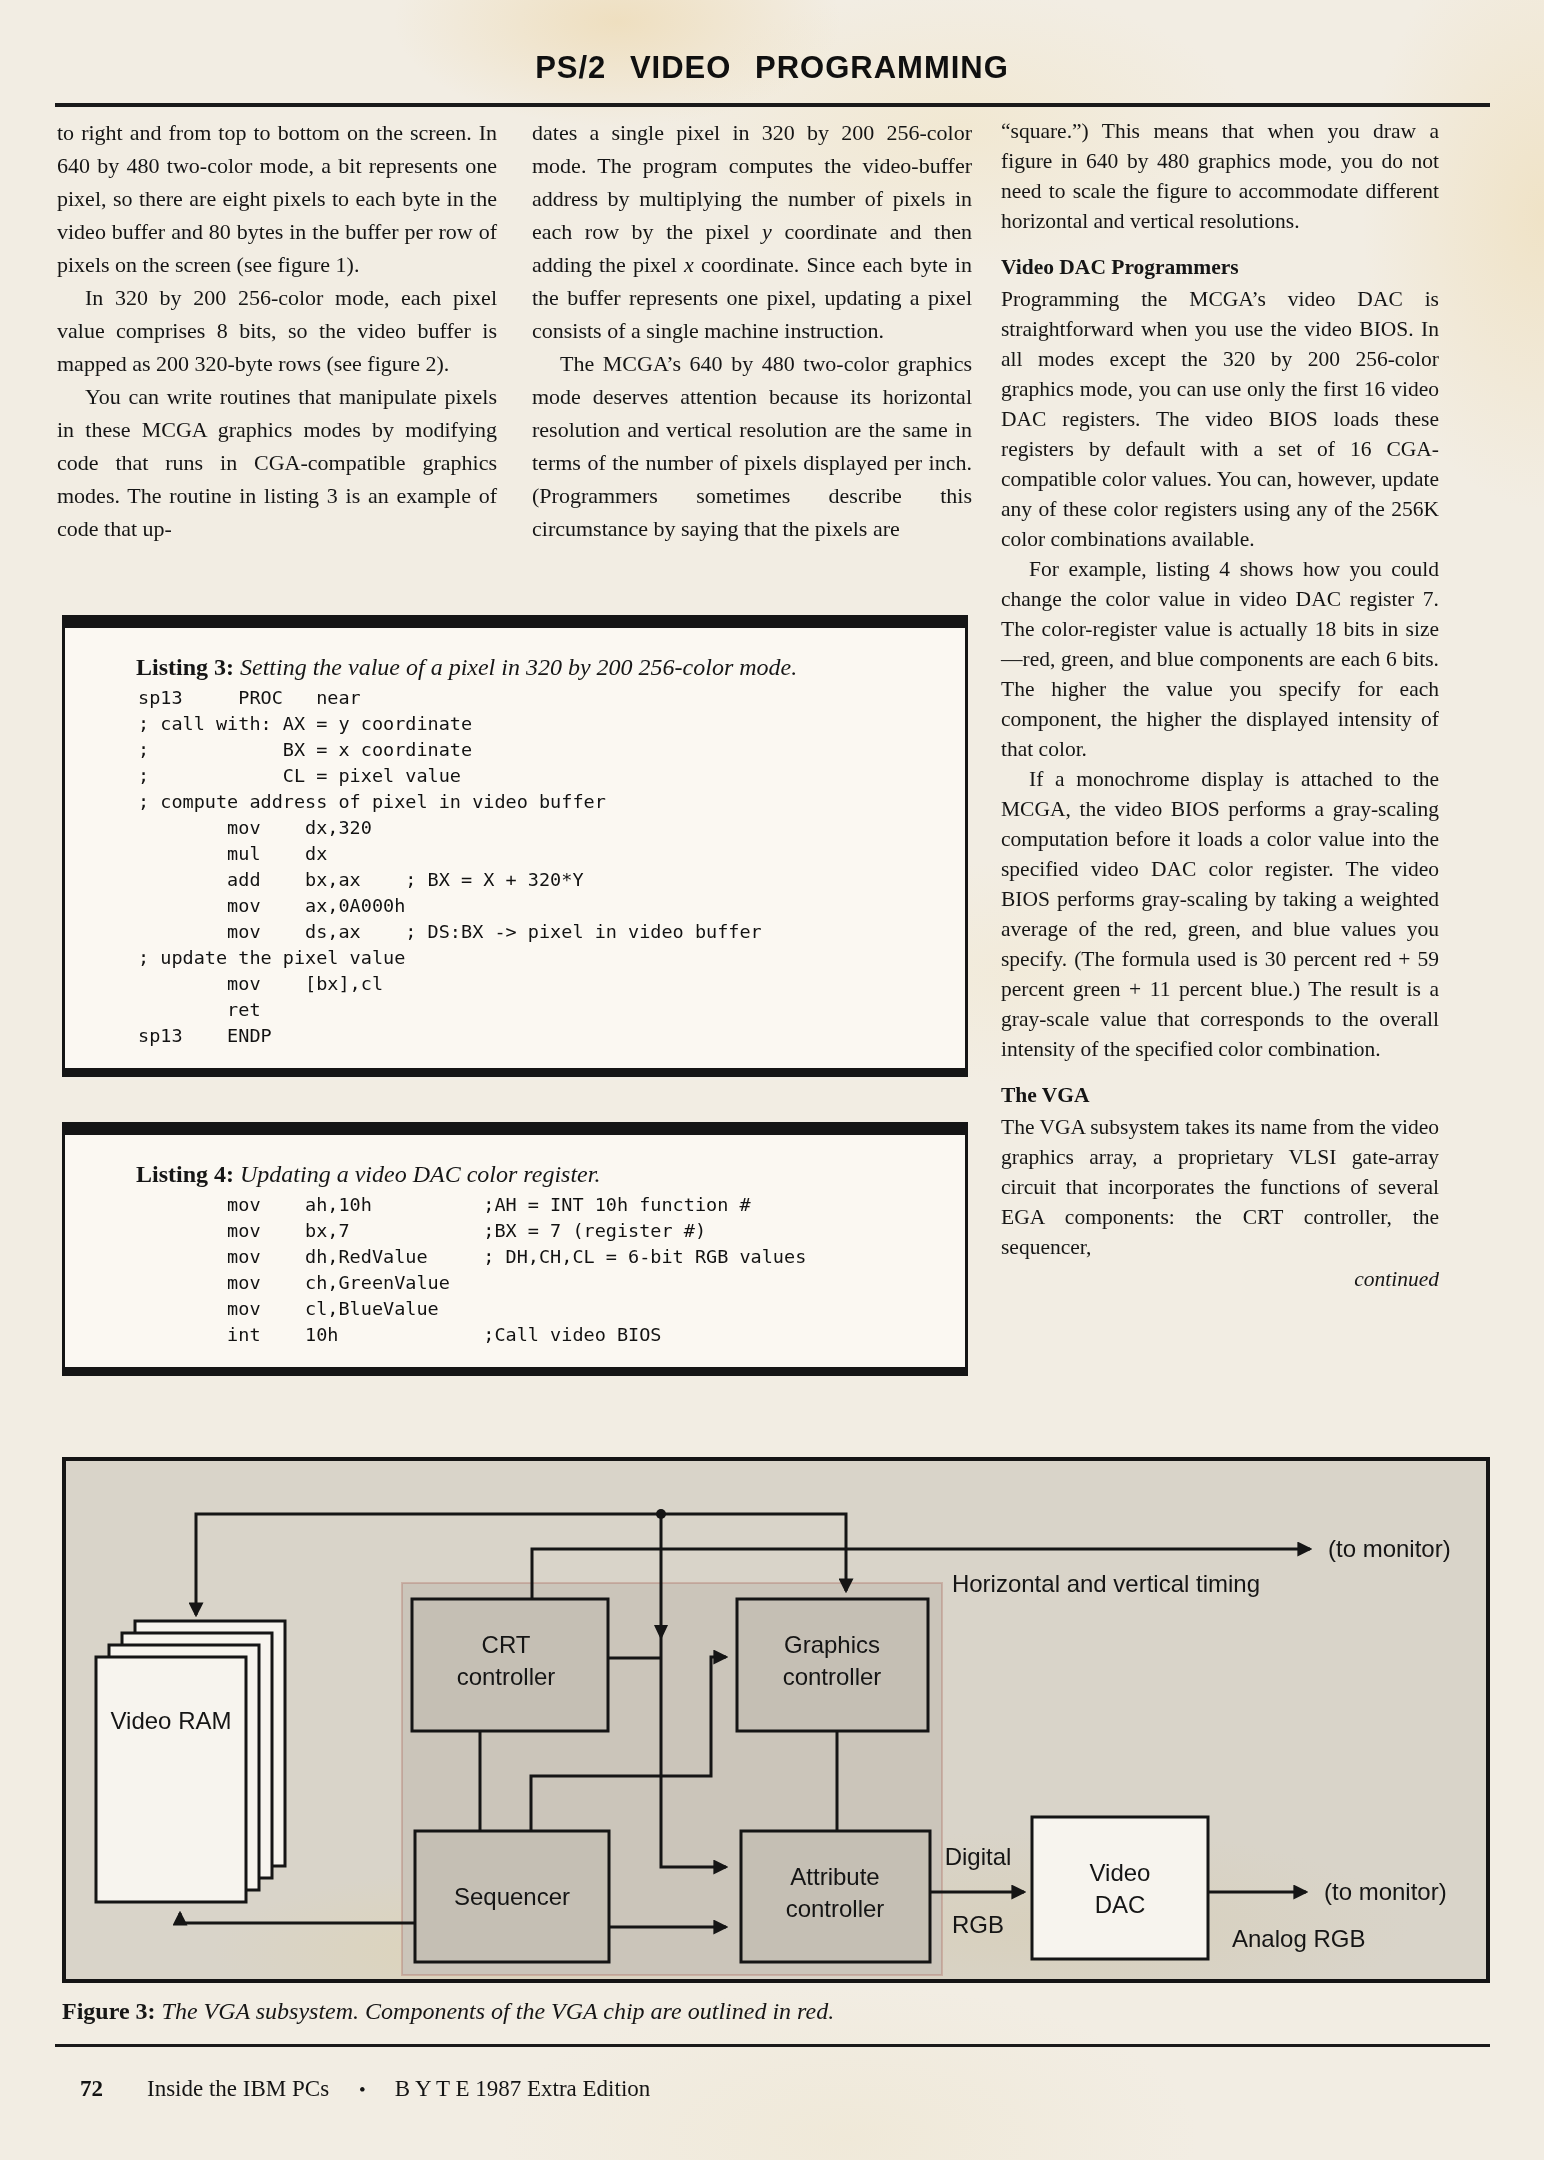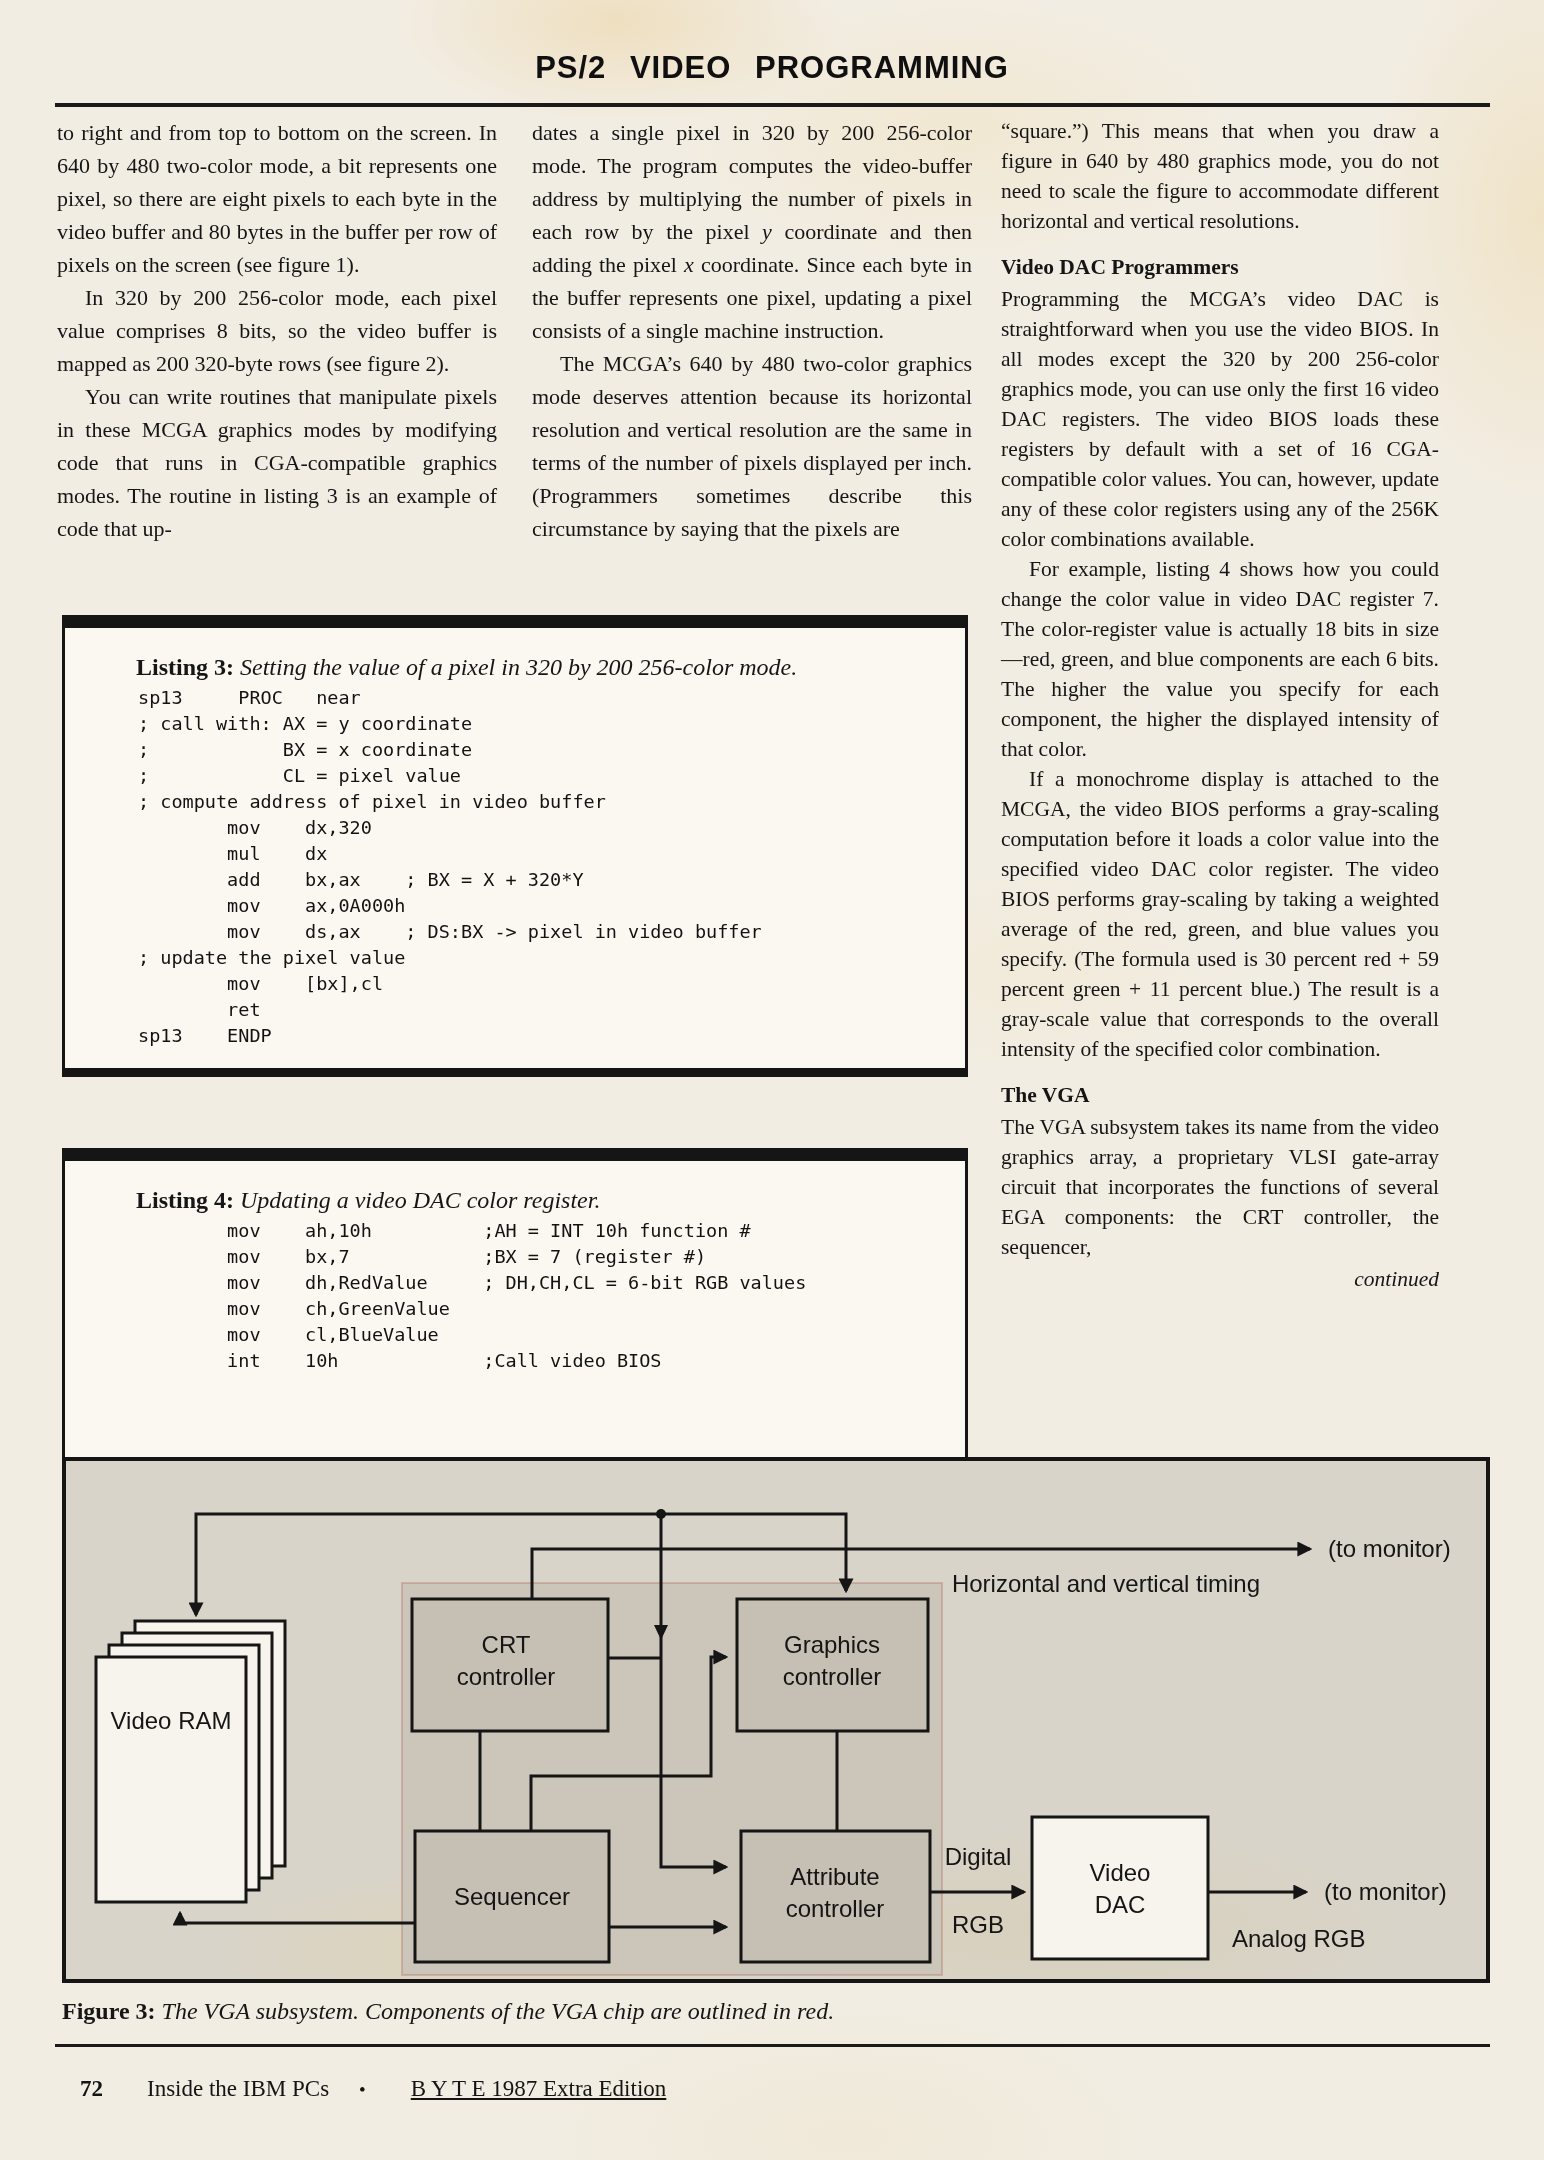--- a/index.html
+++ b/index.html
@@ -43,21 +43,21 @@
   .subhead { font-weight:bold; margin:16px 0 2px 0 !important; text-align:left; }
   .continued { font-style:italic; text-align:right; margin-top:2px !important; }
 
   .listing-box {
     position:absolute; left:62px; width:906px;
     background:#fbf8f2;
     border-top:13px solid #151515; border-bottom:9px solid #151515;
     border-left:3px solid #151515; border-right:3px solid #151515;padding-left:41px;
   }
   #listing3-box { top:615px; height:462px; }
-  #listing4-box { top:1148px; height:392px; }
+  #listing4-box { top:1122px; height:254px; }
   .listing-caption { margin:26px 0 0 30px; font-size:24px; }
   .listing-caption .lbl { font-weight:bold; }
   .listing-caption .cap { font-style:italic; }
   .listing-code {
     margin:4px 0 0 32px;
     font-family:"DejaVu Sans Mono", monospace;
     font-size:18.5px; line-height:26px; color:#121212;
     white-space:pre;
   }
 
@@ -76,21 +76,21 @@
   .fig-caption .lbl { font-weight:bold; }
   .fig-caption .cap { font-style:italic; }
 
   .footer {
     position:absolute; left:80px; top:2076px;
     display:flex; align-items:baseline; font-size:23px; color:#141414;
   }
   .footer .pgnum { font-weight:bold; }
   .footer .book { margin-left:44px; }
   .footer .bullet { margin-left:30px; font-size:19px; }
-  .footer .edition { margin-left:45px;text-decoration:underline; }
+  .footer .edition { margin-left:29px; }
 
   svg .boxlabel, svg .figlabel {
     font-family:"Liberation Sans", sans-serif; font-size:24px; fill:#151515;
   }
 </style>
 </head>
 <body>
 
 <div class="page">
 

